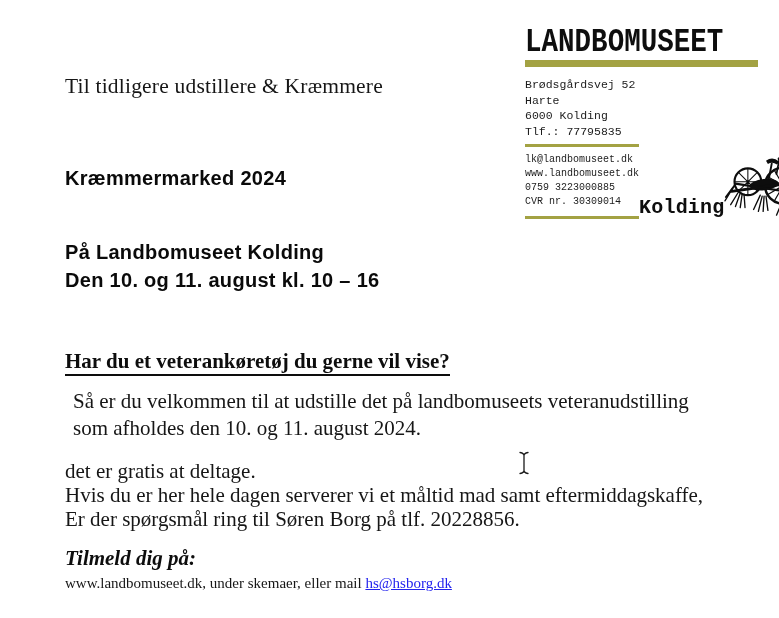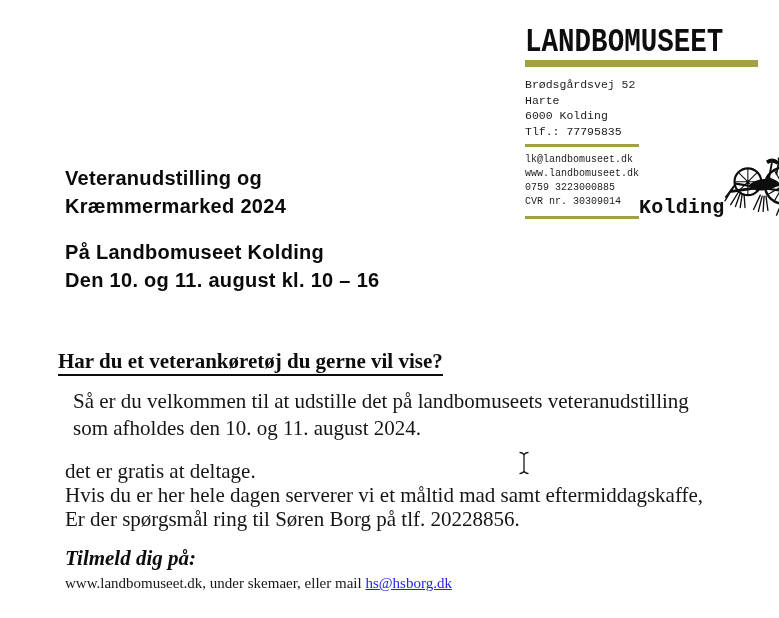--- a/index.html
+++ b/index.html
@@ -12,21 +12,21 @@
   .salutation { position:absolute; left:65px; top:74px; font-size:21.5px; letter-spacing:.2px; }
 
   .title-block, .location-block {
     position:absolute; left:65px;
     font-family:"Liberation Sans", sans-serif; font-weight:700;
     font-size:20px; line-height:28px; color:#0a0a0a; letter-spacing:.3px;
   }
   .title-block { top:164px; }
   .location-block { top:238px; }
 
-  .question { position:absolute; left:58px; top:349px; font-weight:700; font-size:21px; color:#0d0d0d; }
+  .question { position:absolute; left:65px; top:349px; font-weight:700; font-size:21px; color:#0d0d0d; }
   .question .u { border-bottom:2px solid #0d0d0d; padding-bottom:1px; }
 
   .para { position:absolute; left:65px; width:705px; font-size:21px; }
   .p1 { top:388px; line-height:27px;margin-left:8px; }
   .p2 { top:459px; line-height:24px; }
 
   .signup-label { position:absolute; left:65px; top:546px; font-weight:700; font-style:italic; font-size:21px; color:#0d0d0d; }
   .signup-line  { position:absolute; left:65px; top:575px; font-size:15px; }
   .mail-link { color:#2222ee; text-decoration:underline; cursor:pointer; }
 
@@ -46,23 +46,23 @@
   .rake { margin-top:5px; margin-right:1px; }
 
   
   .cursor { position:absolute; left:518px; top:451px; }
 </style>
 </head>
 <body>
 
 <div class="page">
 
+  <div class="salutation">Til tidligere udstillere &amp; Kræmmere</div>
 
   <div class="title-block">
-    <div>Veteranudstilling og</div>
     <div>Kræmmermarked 2024</div>
   </div>
 
   <div class="location-block">
     <div>På Landbomuseet Kolding</div>
     <div>Den 10. og 11. august kl. 10 – 16</div>
   </div>
 
   <div class="question">
     <span class="u">Har du et veterankøretøj du gerne vil vise?</span>

